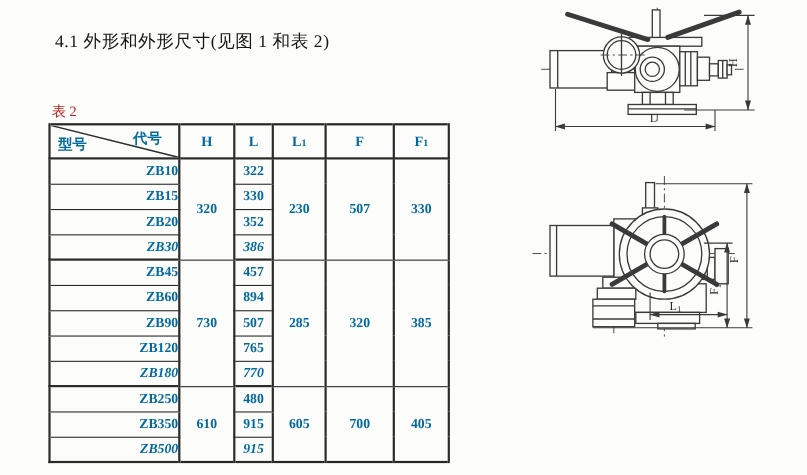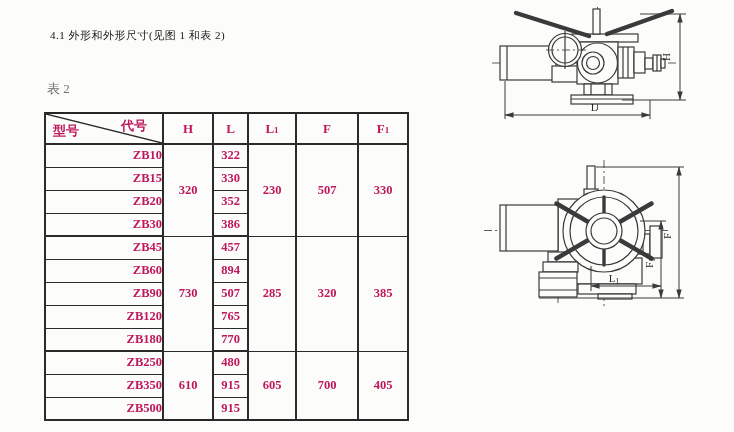--- a/index.html
+++ b/index.html
@@ -1,39 +1,39 @@
 <!DOCTYPE html>
 <html><head>
 <meta charset="utf-8">
 <style>
   html,body{margin:0;padding:0;background:#e8e8e8;}
   .stage{
     position:relative; width:734px; height:432px; overflow:hidden;
     background:#fcfcfa; color:#222;
     font-family:"Liberation Serif","DejaVu Serif",serif;
   }
-  .heading{ position:absolute; left:50px; top:28px; font-size:11px; color:#161616; letter-spacing:.5px;}
-  .caption{ position:absolute; left:47px; top:80px; font-size:13px; color:#737373;text-align:center;}
+  .heading{ position:absolute; left:50px; top:28px; font-size:16px; color:#161616; letter-spacing:.5px;}
+  .caption{ position:absolute; left:47px; top:92px; font-size:13px; color:#b91c1c;text-align:center;}
 
   
   table.dim{
     position:absolute; left:44px; top:112px;
     border-collapse:collapse; table-layout:fixed; width:363px;
     border:2.5px solid #262626;
   }
   table.dim th, table.dim td{
     border:1.5px solid #2b2b2b;
     border-left-width:2px; border-right-width:2px;
-    padding:0; font-size:12.5px; font-weight:bold; color:#be185d;
+    padding:0; font-size:12.5px; font-weight:bold; color:#0369a1;
     overflow:hidden;
   }
   table.dim thead tr{ height:31px; }
   table.dim tbody tr{ height:23px; }
   table.dim thead th{ border-bottom-width:2px; font-size:13px; }
-  table.dim tr.gend td{ border-bottom-width:2px; }
+  table.dim tr.gend td{ border-bottom-width:2px;font-style:italic; }
   td.model{ text-align:right; padding-left:9px; }
   td.num, th.colh{ text-align:center; }
   .sub{ font-size:9px; }
   
   th.corner{ position:relative; }
   th.corner svg{ position:absolute; inset:0; width:100%; height:100%; }
   .corner-row{ position:absolute; left:7px; bottom:3px; font-size:13px; font-weight:bold;}
   .corner-col{ position:absolute; right:15px; top:3px; font-size:13px; font-weight:bold;}
 
   

